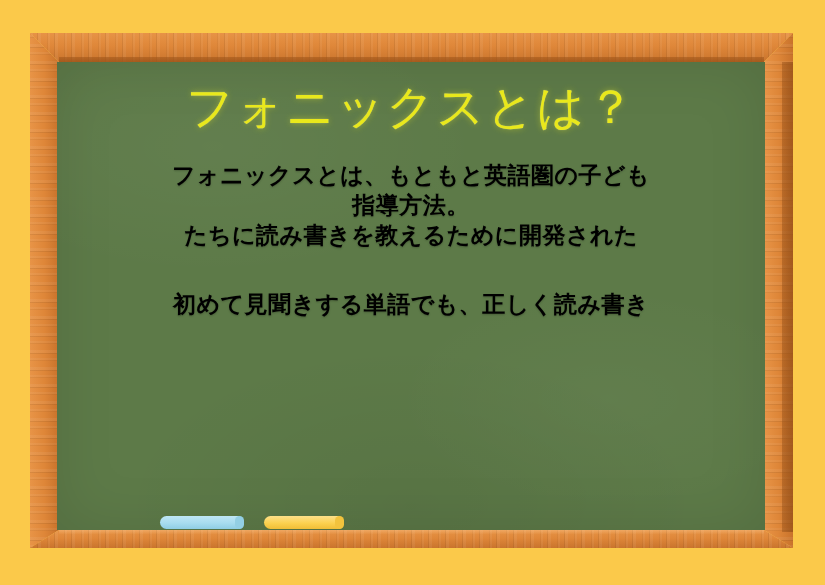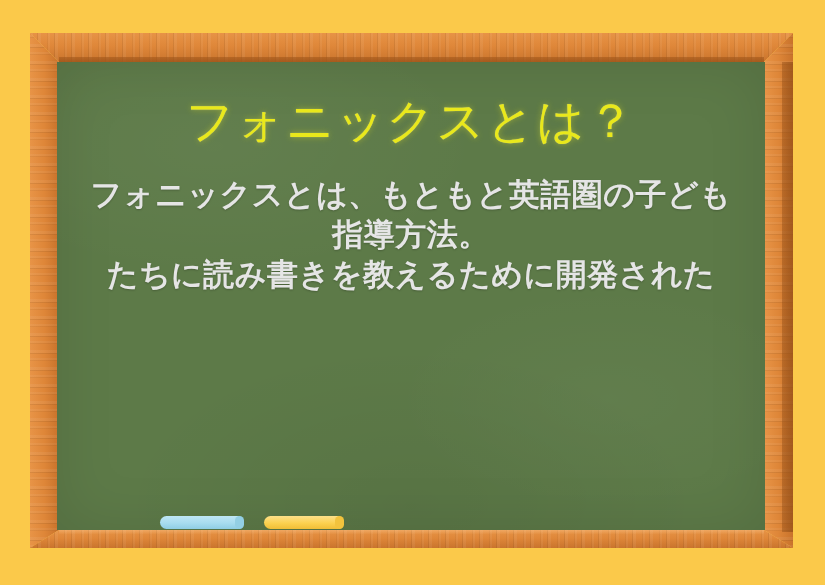--- a/index.html
+++ b/index.html
@@ -111,21 +111,21 @@
     pointer-events: none;
   }
 
   
   .board-content {
     position: absolute;
     inset: 0;
     display: flex;
     flex-direction: column;
     align-items: center;
-    padding-top: 30px;
+    padding-top: 16px;
     box-sizing: border-box;
   }
 
   .title {
     color: #E9E81B;
     font-size: 47px;
     line-height: 1.25;
     letter-spacing: 2px;
     font-weight: 400;
     text-align: center;
@@ -133,22 +133,22 @@
       0 0 6px rgba(233,232,27,0.45),
       0 0 1px rgba(255,255,255,0.5);
     white-space: nowrap;
   }
 
   .body-block {
     margin-top: 24px;
     text-align: center;
   }
   .para {
-    color: #e5e5e5;
-    font-size: 31px;
+    color: #000000;
+    font-size: 23px;
     font-weight: 700;
     line-height: 1.30;
     letter-spacing: 0.5px;
     text-shadow: 0 1px 2px rgba(0,0,0,0.22);
   }
   .para .line {
     display: block;
     white-space: nowrap;
   }
   .para-gap {
@@ -215,20 +215,21 @@
 
         <div class="para">
           <span class="line">フォニックスとは、もともと英語圏の子ども</span>
           <span class="line">指導方法。</span>
           <span class="line">たちに読み書きを教えるために開発された</span>
         </div>
 
         <div class="para-gap"></div>
 
         <div class="para">
+          <span class="line">初めて見聞きする単語でも、正しく読み書き</span>
         </div>
 
       </div>
     </div>
   </div>
 
   <div class="chalk chalk-blue"></div>
   <div class="chalk chalk-yellow"></div>
 
 </div>

